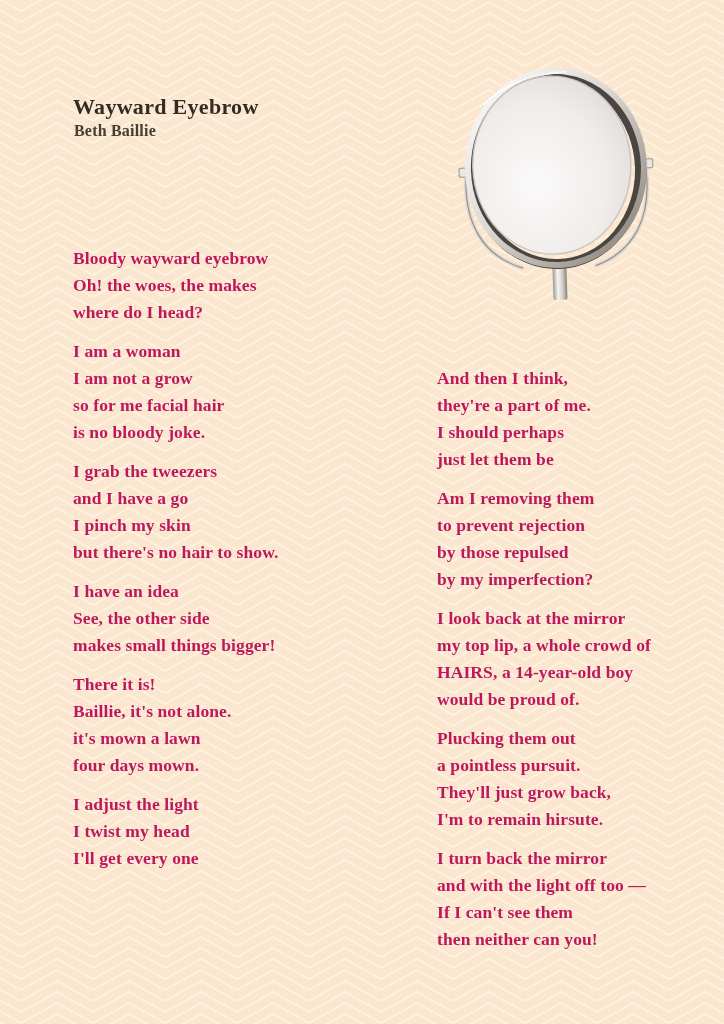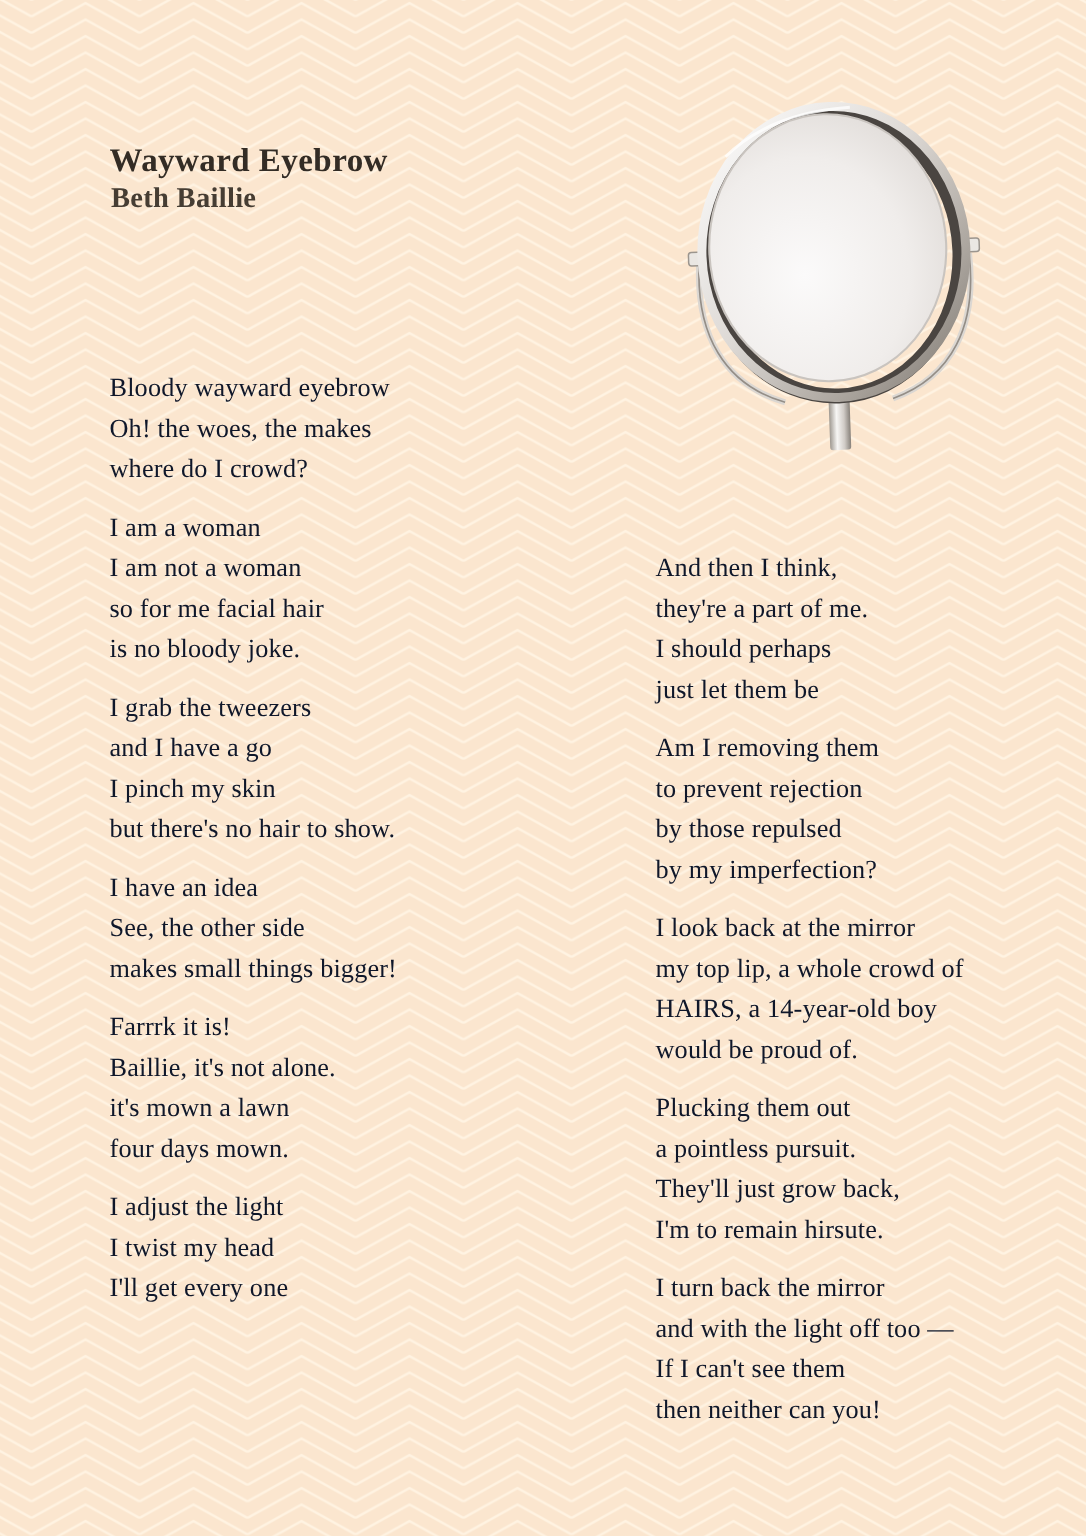--- a/index.html
+++ b/index.html
@@ -28,39 +28,40 @@
   .page-title {
     margin: 0;
     font-size: 22px;
     font-weight: 600;
     letter-spacing: 0.3px;
     color: #332c25;
     line-height: 1.15;
   }
   .page-author {
     margin: 3px 0 0 1px;
-    font-size: 19px;
+    font-size: 16px;
     font-weight: 600;
     color: #463d33;
     letter-spacing: 0.2px;
   }
   .mirror-wrap {
     position: absolute;
     left: 458px;
     top: 68px;
     width: 196px;
     height: 238px;
   }
   .poem-col {
     position: absolute;
     width: 350px;
-    color: #0f172a;
+    color: #be185d;
     font-size: 17.5px;
     line-height: 27px;
     letter-spacing: 0.1px;
+    font-weight: bold;
   }
   .poem-col.left  { left: 73px;  top: 245px; }
   .poem-col.right { left: 437px; top: 365px; }
   .stanza { margin: 0 0 12px 0; }
   .poem-line { white-space: pre; }
 </style>
 </head>
 <body>
 
 <svg class="bg-pattern" width="724" height="1024" viewBox="0 0 724 1024" aria-hidden="true">
@@ -116,41 +117,41 @@
     <path d="M28,34 Q58,6 112,4" fill="none" stroke="#ffffff" stroke-width="2" opacity="0.75"></path>
     <ellipse cx="94" cy="97" rx="79" ry="89" fill="url(#glassGrad)"></ellipse>
     <ellipse cx="94" cy="97" rx="79" ry="89" fill="none" stroke="#c9c4bf" stroke-width="1.4"></ellipse>
   </g>
 </svg>
 
 <div class="poem-col left">
   <div class="stanza">
     <div class="poem-line">Bloody wayward eyebrow</div>
     <div class="poem-line">Oh! the woes, the makes</div>
-    <div class="poem-line">where do I crowd?</div>
+    <div class="poem-line">where do I head?</div>
   </div>
   <div class="stanza">
     <div class="poem-line">I am a woman</div>
-    <div class="poem-line">I am not a woman</div>
+    <div class="poem-line">I am not a grow</div>
     <div class="poem-line">so for me facial hair</div>
     <div class="poem-line">is no bloody joke.</div>
   </div>
   <div class="stanza">
     <div class="poem-line">I grab the tweezers</div>
     <div class="poem-line">and I have a go</div>
     <div class="poem-line">I pinch my skin</div>
     <div class="poem-line">but there's no hair to show.</div>
   </div>
   <div class="stanza">
     <div class="poem-line">I have an idea</div>
     <div class="poem-line">See, the other side</div>
     <div class="poem-line">makes small things bigger!</div>
   </div>
   <div class="stanza">
-    <div class="poem-line">Farrrk it is!</div>
+    <div class="poem-line">There it is!</div>
     <div class="poem-line">Baillie, it's not alone.</div>
     <div class="poem-line">it's mown a lawn</div>
     <div class="poem-line">four days mown.</div>
   </div>
   <div class="stanza">
     <div class="poem-line">I adjust the light</div>
     <div class="poem-line">I twist my head</div>
     <div class="poem-line">I'll get every one</div>
   </div>
 </div>

